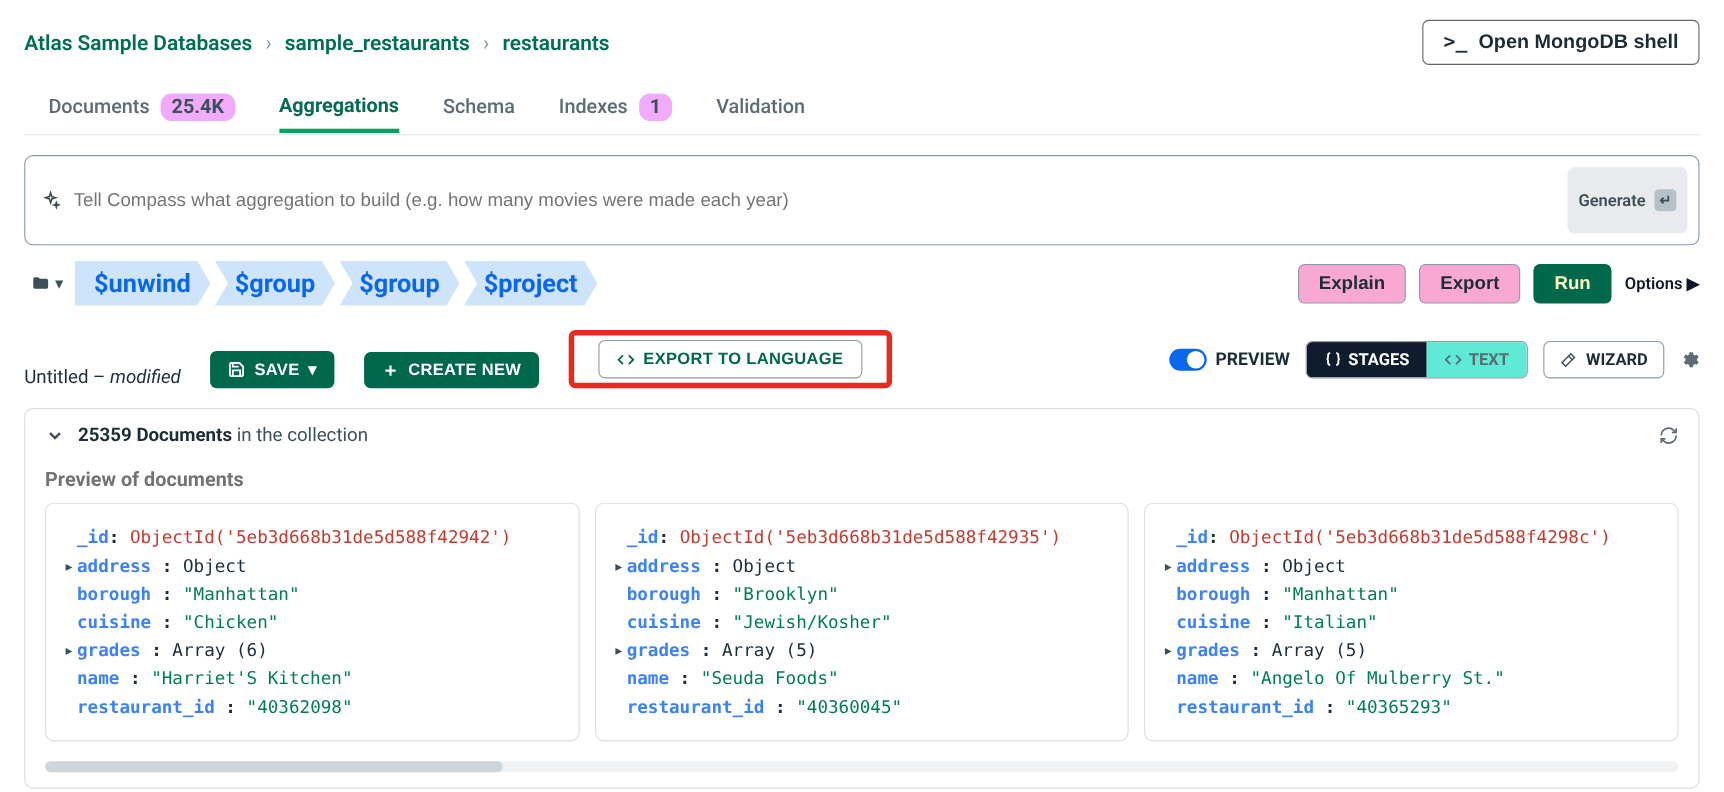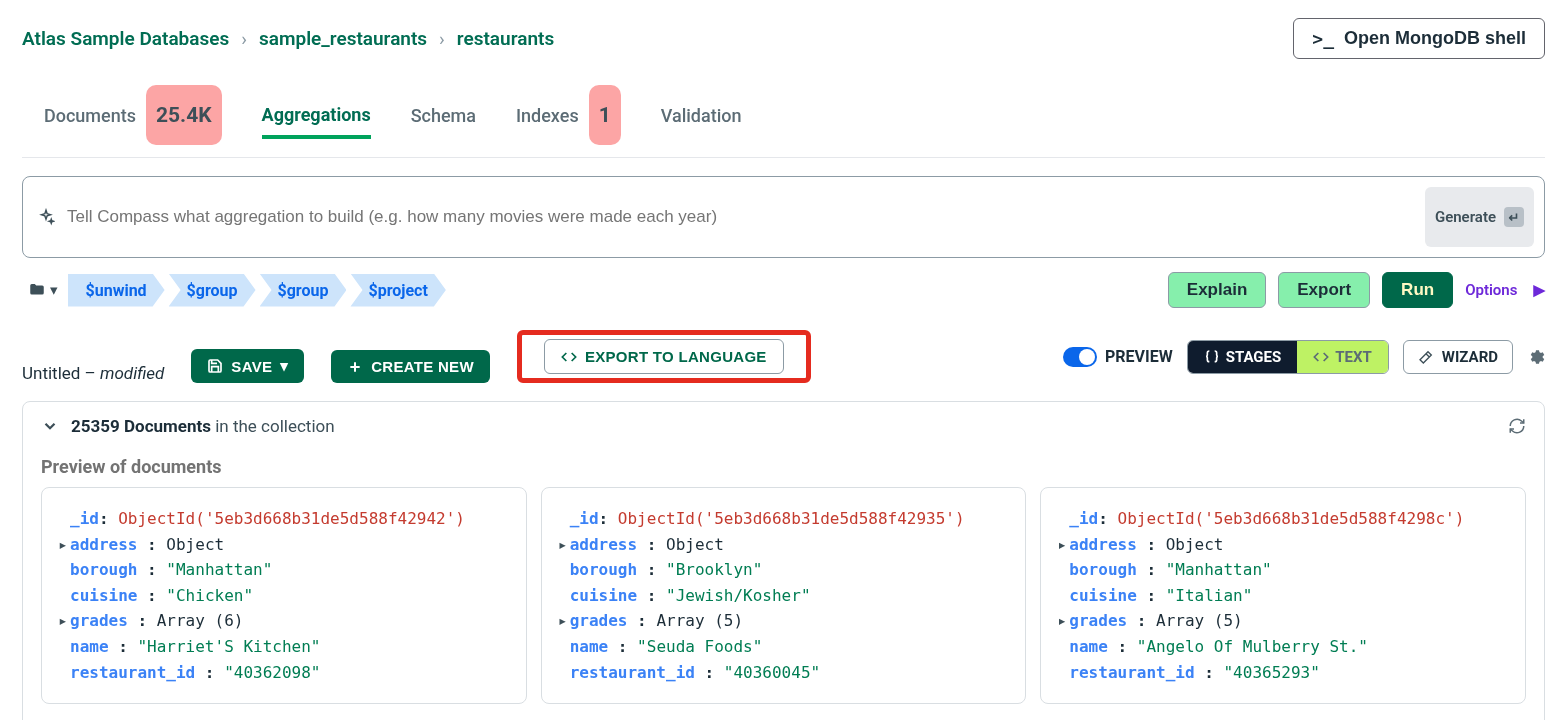--- a/index.html
+++ b/index.html
@@ -10,56 +10,56 @@
   .breadcrumb-row { display: flex; align-items: center; justify-content: space-between; padding: 18px 0 8px 0; }
   .breadcrumb { display: flex; align-items: center; gap: 12px; font-size: 19px; font-weight: 600; color: #016d53; }
   .breadcrumb .sep { color: #8c9ba5; font-weight: 400; }
   .open-shell-btn { display: flex; align-items: center; gap: 10px; border: 1px solid #63646c; border-radius: 6px; padding: 9px 18px; background: #fff; cursor: pointer; font-size: 18px; font-weight: 600; color: #1c2d38; }
   .open-shell-btn .prompt { font-family: monospace; font-weight: 700; }
 
   
   .tabs { display: flex; align-items: center; gap: 40px; border-bottom: 1px solid #e5e7eb; font-size: 18px; font-weight: 500; color: #5c6c75; padding: 18px 22px 0 22px; }
   .tab { display: flex; align-items: center; gap: 10px; padding-bottom: 12px; cursor: pointer; }
   .tab.active { color: #016d53; font-weight: 700; border-bottom: 4px solid #00a35c; padding-bottom: 10px; }
-  .tab-badge { background: #fca5a5; border-radius: 10px; padding: 18px 10px; font-size: 21px; font-weight: 700; color: #3d4f58; }
+  .tab-badge { background: #f0abfc; border-radius: 10px; padding: 2px 10px; font-size: 18px; font-weight: 700; color: #3d4f58; }
 
   
   .ai-row { margin-top: 18px; display: flex; align-items: center; border: 1px solid #8c9ba5; border-radius: 8px; padding: 10px 10px 10px 14px; gap: 12px; }
   .ai-row input { flex: 1; border: none; outline: none; font-size: 17px; color: #5c6c75; background: transparent; }
   .generate-btn { display: flex; align-items: center; gap: 8px; background: #e8eaed; border-radius: 6px; padding: 20px 10px; font-weight: 600; color: #3d4f58; cursor: pointer; }
   .generate-btn .enter-key { background: #b8c0c7; border-radius: 4px; width: 20px; height: 20px; display: inline-flex; align-items: center; justify-content: center; font-size: 13px; }
 
   
   .pipeline-row { margin-top: 14px; display: flex; align-items: center; justify-content: space-between; }
   .pipeline-left { display: flex; align-items: center; gap: 10px; }
   .folder-btn { display: flex; align-items: center; gap: 4px; padding: 4px 6px; cursor: pointer; color: #3d4f58; }
-  .stage-pill { background: #cde4fb; color: #0a66ea; font-weight: 700; font-size: 16px; padding: 7px 18px; cursor: pointer; position: relative; margin-left: -6px; }
+  .stage-pill { background: #cde4fb; color: #0a66ea; font-weight: 700; font-size: 23px; padding: 7px 18px; cursor: pointer; position: relative; margin-left: -6px; }
   .stage-pill:first-of-type { margin-left: 0; }
   .stage-pill::before { content:""; position:absolute; left:-1px; top:0; bottom:0; width:0; border-left:0; }
   .stage-pill { clip-path: polygon(0 0, calc(100% - 12px) 0, 100% 50%, calc(100% - 12px) 100%, 0 100%, 12px 50%); }
   .stage-pill.first { clip-path: polygon(0 0, calc(100% - 12px) 0, 100% 50%, calc(100% - 12px) 100%, 0 100%); }
 
   .pipeline-right { display: flex; align-items: center; gap: 12px; }
-  .btn { border: 1px solid #8c9ba5; border-radius: 6px; background: #86efac; padding: 7px 18px; font-size: 17px; font-weight: 600; cursor: pointer; color: #1c2d38; }
+  .btn { border: 1px solid #8c9ba5; border-radius: 6px; background: #f9a8d4; padding: 7px 18px; font-size: 17px; font-weight: 600; cursor: pointer; color: #1c2d38; }
   .btn.primary { background: #00684a; color: #fef9c3; border-color: #00684a; }
-  .options-link { color: #6d28d9; font-weight: 600; display: flex; align-items: center; gap: 16px; cursor: pointer; }
+  .options-link { color: #0f172a; font-weight: 600; display: flex; align-items: center; gap: 4px; cursor: pointer; }
 
   
   .toolbar-row { margin-top: 22px; display: flex; align-items: center; justify-content: space-between; }
   .toolbar-left { display: flex; align-items: flex-end; gap: 27px; }
   .untitled { font-size: 17px; }
   .untitled .mod { font-style: italic; }
   .btn-green { display: inline-flex; align-items: center; gap: 8px; background: #00684a; color: #fff; border: none; border-radius: 6px; padding: 8px 16px; font-size: 15px; font-weight: 700; cursor: pointer; letter-spacing: 0.3px; }
   .btn-outline { display: inline-flex; align-items: center; gap: 8px; background: #fff; color: #00684a; border: 1px solid #8c9ba5; border-radius: 6px; padding: 8px 16px; font-size: 15px; font-weight: 700; cursor: pointer; letter-spacing: 0.3px; }
   .highlight-box { border: 5px solid #e52b1f; border-radius: 6px; padding: 4px 22px; display: inline-flex; }
   .toolbar-right { display: flex; align-items: center; gap: 14px; }
   .toggle { width: 34px; height: 20px; background: #0a66ea; border-radius: 10px; position: relative; cursor: pointer; }
   .toggle::after { content:""; position:absolute; right:2px; top:2px; width:16px; height:16px; background:#fff; border-radius:50%; }
   .segmented { display: flex; border: 1px solid #8c9ba5; border-radius: 6px; overflow: hidden; }
-  .seg-item { display: flex; align-items: center; gap: 6px; padding: 7px 16px; font-size: 15px; font-weight: 700; cursor: pointer; color: #5c6c75; background: #bef264; }
+  .seg-item { display: flex; align-items: center; gap: 6px; padding: 7px 16px; font-size: 15px; font-weight: 700; cursor: pointer; color: #5c6c75; background: #5eead4; }
   .seg-item.active { background: #0f1c2e; color: #fff; }
   .wizard-btn { display: flex; align-items: center; gap: 8px; border: 1px solid #8c9ba5; border-radius: 6px; padding: 7px 14px; font-size: 15px; font-weight: 700; cursor: pointer; }
   .gear { color: #5c6c75; cursor: pointer; }
 
   
   .results-panel { margin-top: 18px; border: 1px solid #d9dee2; border-radius: 8px; }
   .results-header { display: flex; align-items: center; justify-content: space-between; padding: 14px 18px; font-size: 17px; }
   .results-header .left { display: flex; align-items: center; gap: 12px; }
   .results-header .chev { cursor: pointer; color: #3d4f58; }
   .results-header b { font-weight: 700; }

